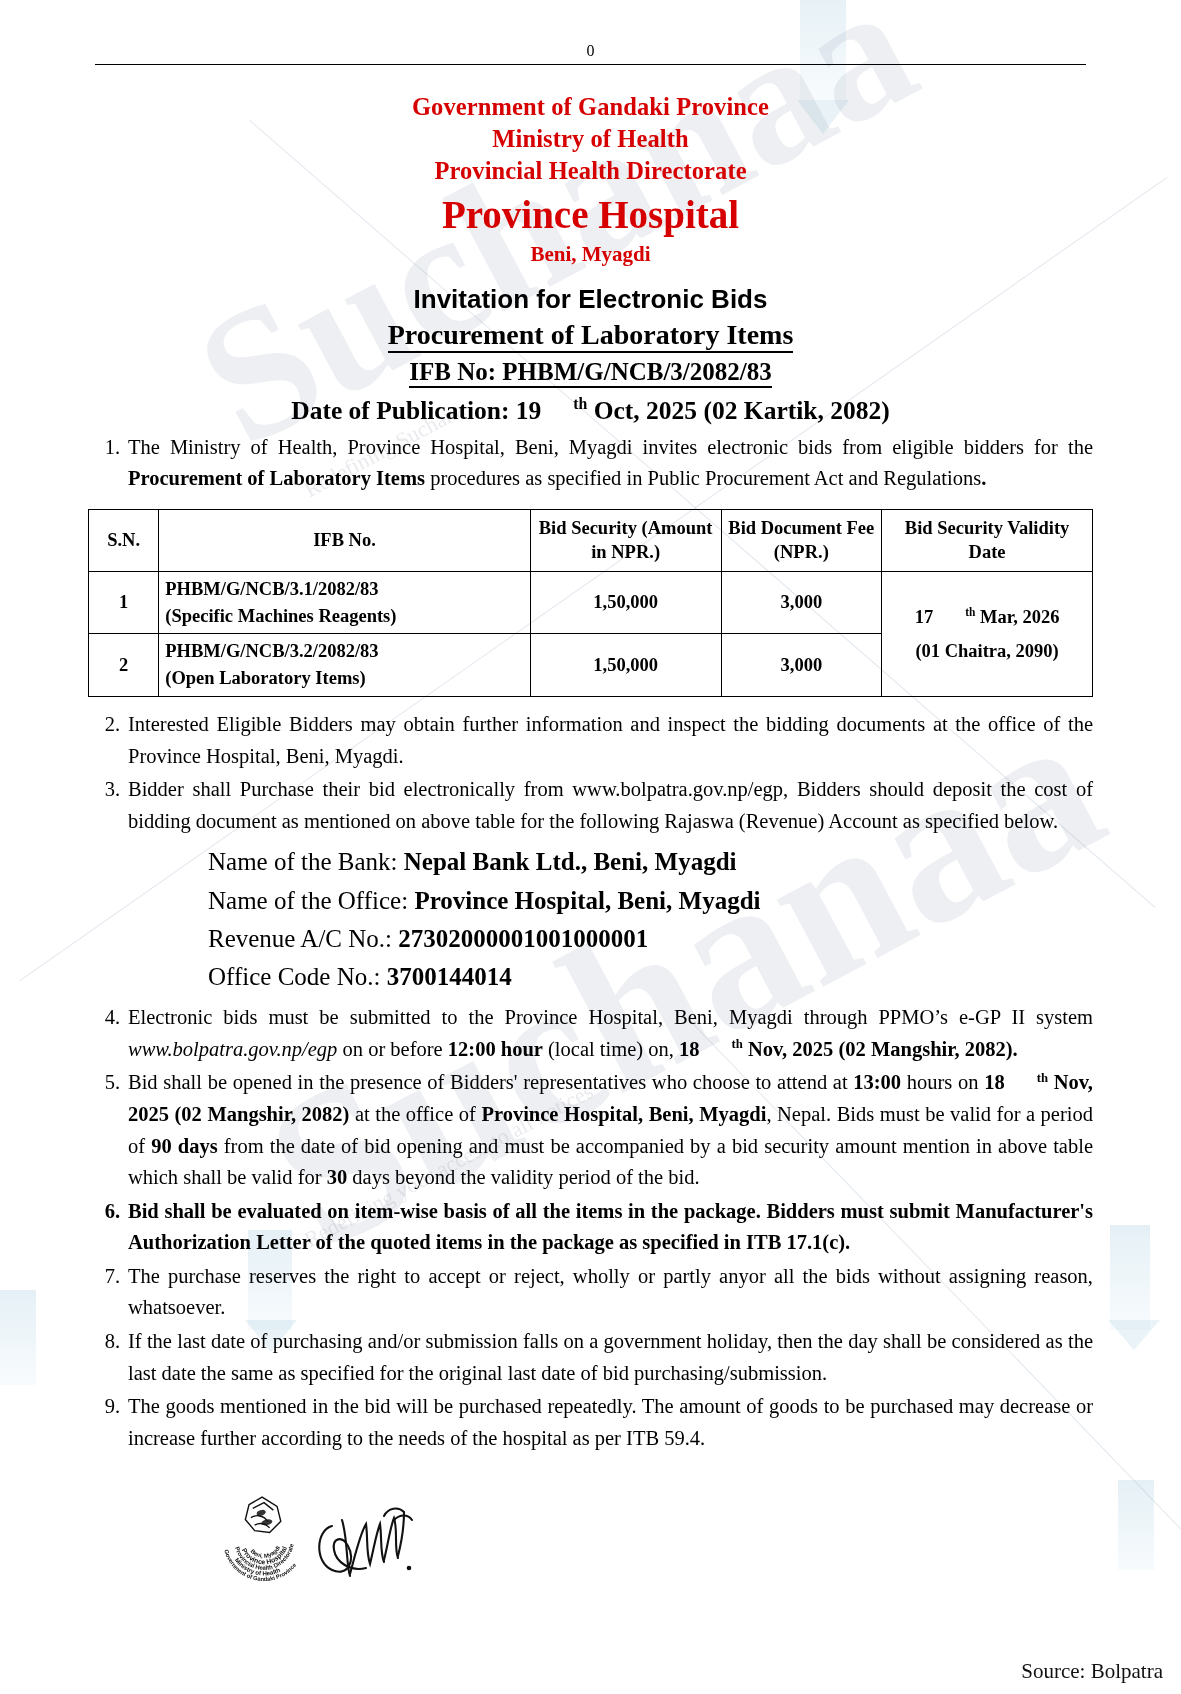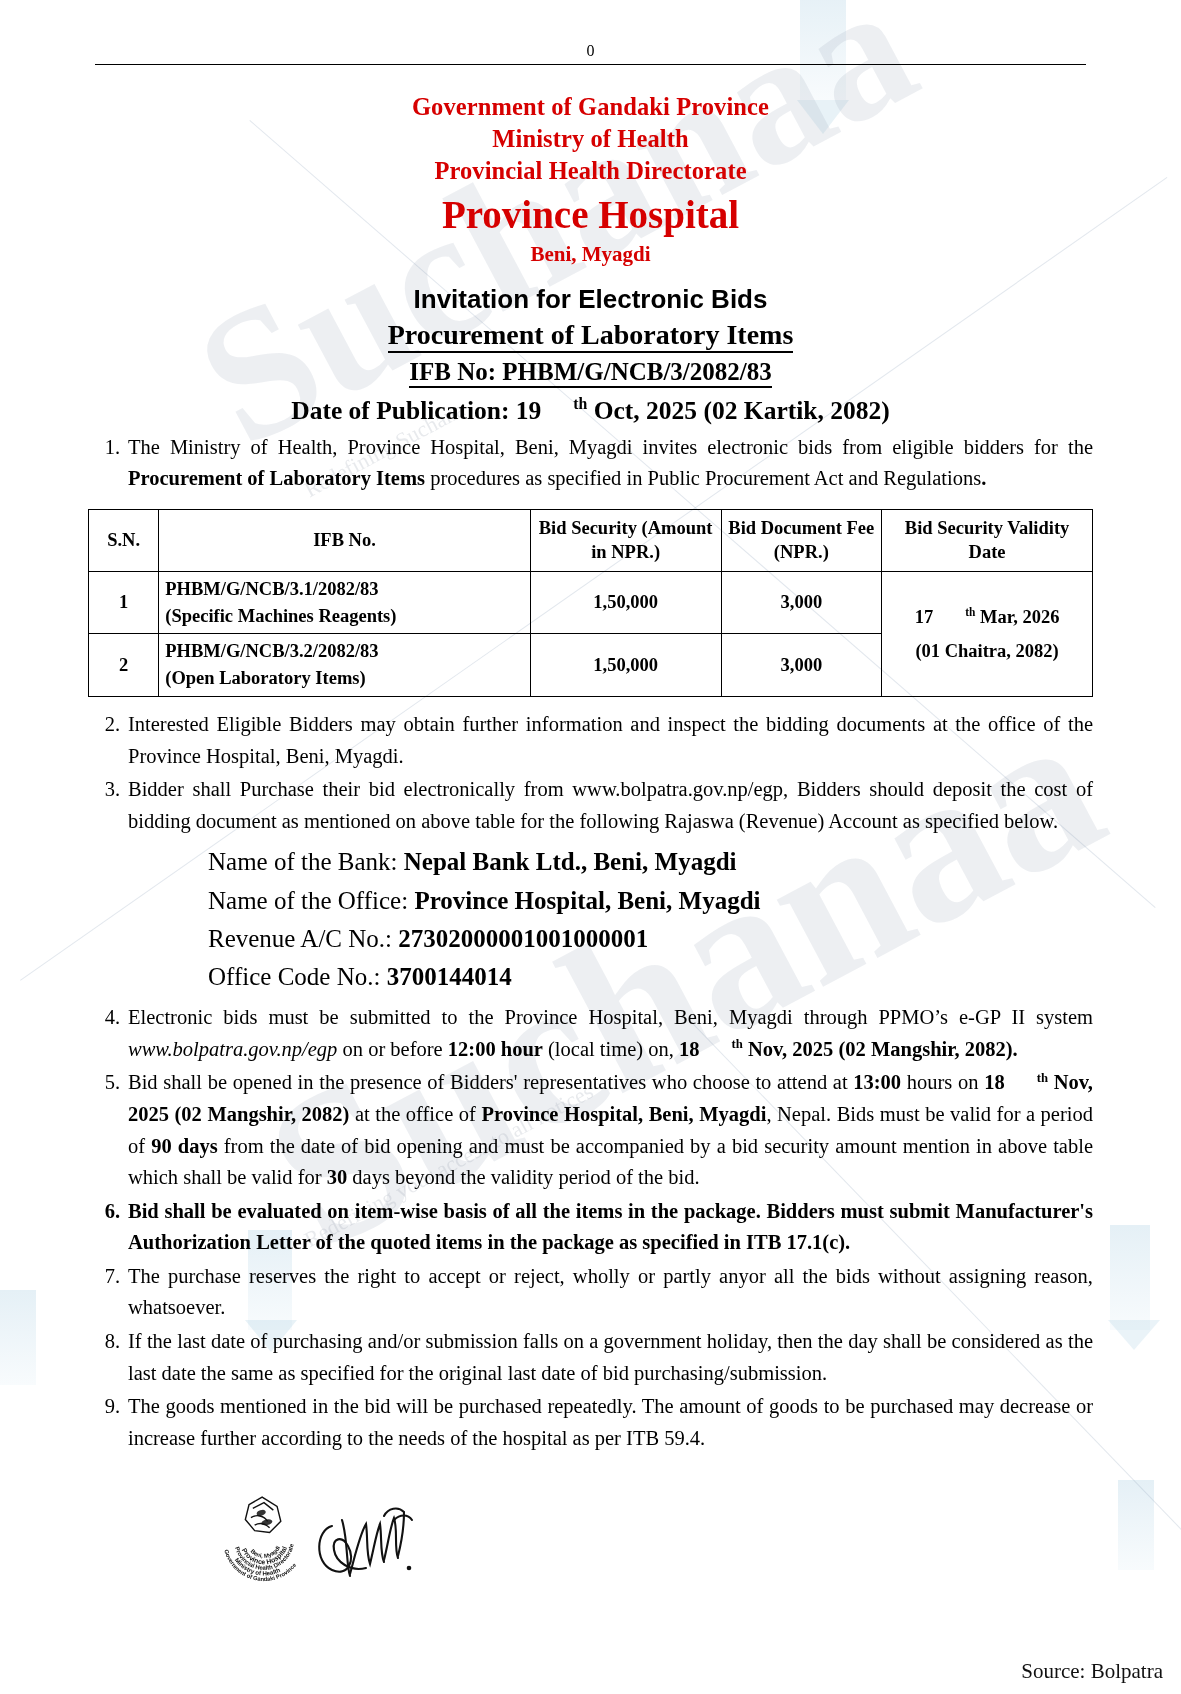--- a/index.html
+++ b/index.html
@@ -297,21 +297,21 @@
         <tr>
           <td class="sn">1</td>
           <td class="ifbno">
             <div>PHBM/G/NCB/3.1/2082/83</div>
             <div>(Specific Machines Reagents)</div>
           </td>
           <td class="ctr">1,50,000</td>
           <td class="ctr">3,000</td>
           <td class="valid" rowspan="2">
             <span>17</span><sup>th</sup><span> Mar, 2026</span><br>
-            <span>(01 Chaitra, 2082)</span>
+            <span>(01 Chaitra, 2090)</span>
           </td>
         </tr>
         <tr>
           <td class="sn">2</td>
           <td class="ifbno">
             <div>PHBM/G/NCB/3.2/2082/83</div>
             <div>(Open Laboratory Items)</div>
           </td>
           <td class="ctr">1,50,000</td>
           <td class="ctr">3,000</td>

